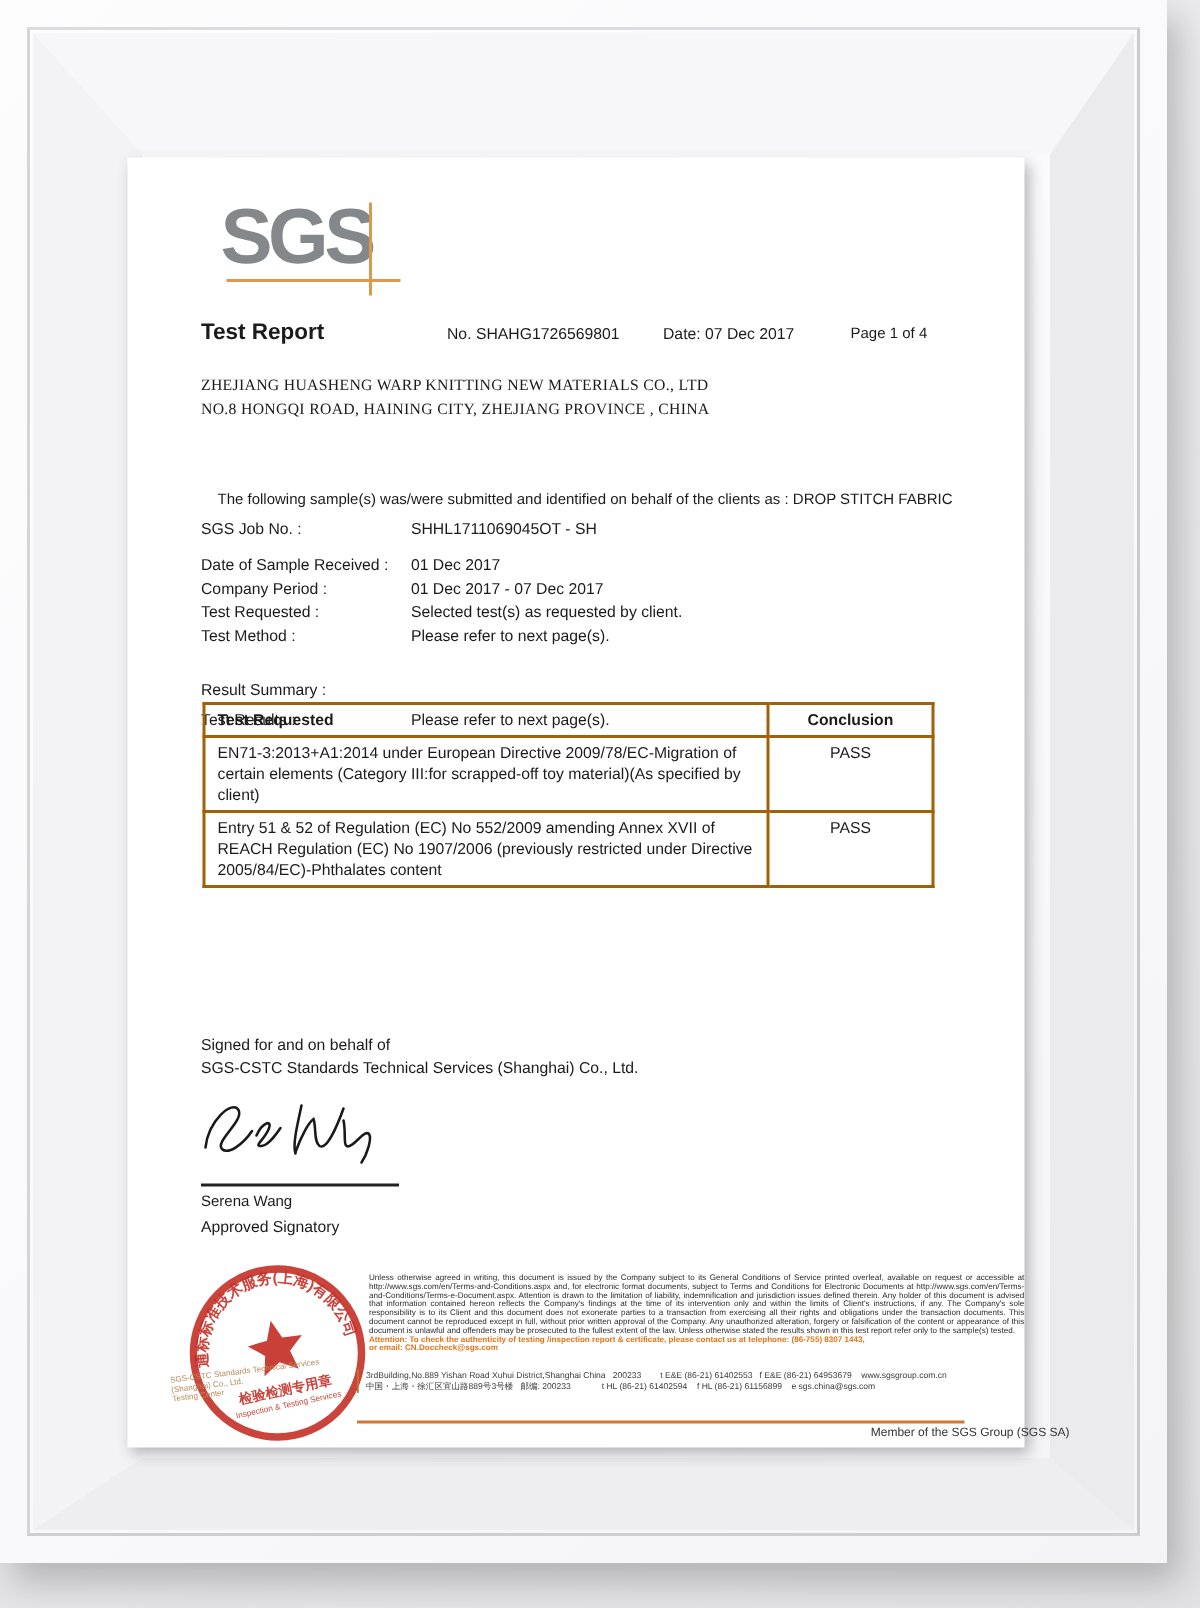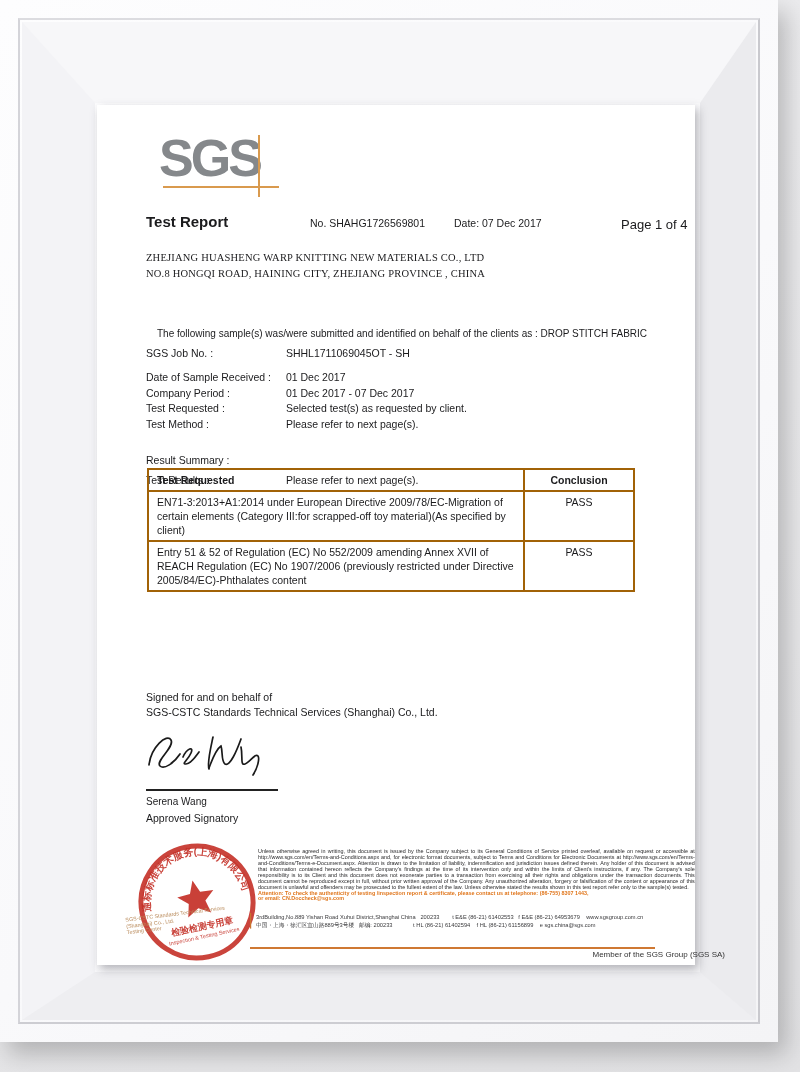--- a/index.html
+++ b/index.html
@@ -11,33 +11,33 @@
   
   .frame{position:absolute;left:0;top:0;width:778px;height:1042px;
     background:linear-gradient(135deg,#fdfdfe 0%,#f9f9fb 55%,#f4f4f6 100%);
     box-shadow:8px 12px 22px rgba(0,0,0,.22);}
   .frame-edge{position:absolute;left:18px;top:18px;right:18px;bottom:18px;
     border:2px solid;border-color:#dcdce0 #c9c9ce #cdcdd2 #d4d4d9;}
   .frame-mat{position:absolute;left:22px;top:22px;right:22px;bottom:22px;
     border-style:solid;border-width:81px 56px 48px 73px;
     border-color:#f7f7f9 #ebebee #eeeef1 #f3f3f6;}
   
-  .paper{position:absolute;left:97px;top:105px;width:598px;height:860px;
+  .paper{position:absolute;left:85px;top:105px;width:598px;height:860px;
     background:#ffffff;box-shadow:3px 4px 9px rgba(50,50,60,.35);}
   .abs{position:absolute;}
   
   .sgs-logo{left:62px;top:22px;font-size:52px;line-height:1.2;font-weight:bold;
     color:#85888b;letter-spacing:-3px;}
   .logo-hline{left:66px;top:81px;width:116px;height:2px;background:#d99a4e;}
   .logo-vline{left:161px;top:30px;width:2px;height:62px;background:#d99a4e;}
   
   .rpt-title{left:49px;top:108px;font-size:15px;font-weight:bold;}
   .rpt-no{left:213px;top:112px;font-size:10.5px;font-weight:500;}
   .rpt-date{left:357px;top:112px;font-size:10.5px;font-weight:500;}
-  .rpt-page{left:482px;top:112px;font-size:13px;font-weight:500;margin-left:42px;}
+  .rpt-page{left:482px;top:112px;font-size:10px;font-weight:500;}
   
   .client{left:49px;top:145px;font-size:10.5px;line-height:16px;font-weight:500;letter-spacing:.2px;font-family:Liberation Serif, serif;}
   .intro{left:49px;top:223px;font-size:10px;margin-left:11px;}
   
   .frow{left:49px;font-size:10.5px;}
   .frow .lab{display:inline-block;width:137px;font-weight:500;}
   .frow .val{font-weight:500;}
   .f0{top:242px;} .f1{top:266px;} .f2{top:282px;} .f3{top:297px;} .f4{top:313px;} .f5{top:329px;margin-top:40px;}
   .rsum{left:49px;top:349px;font-size:10.5px;font-weight:500;}
   

